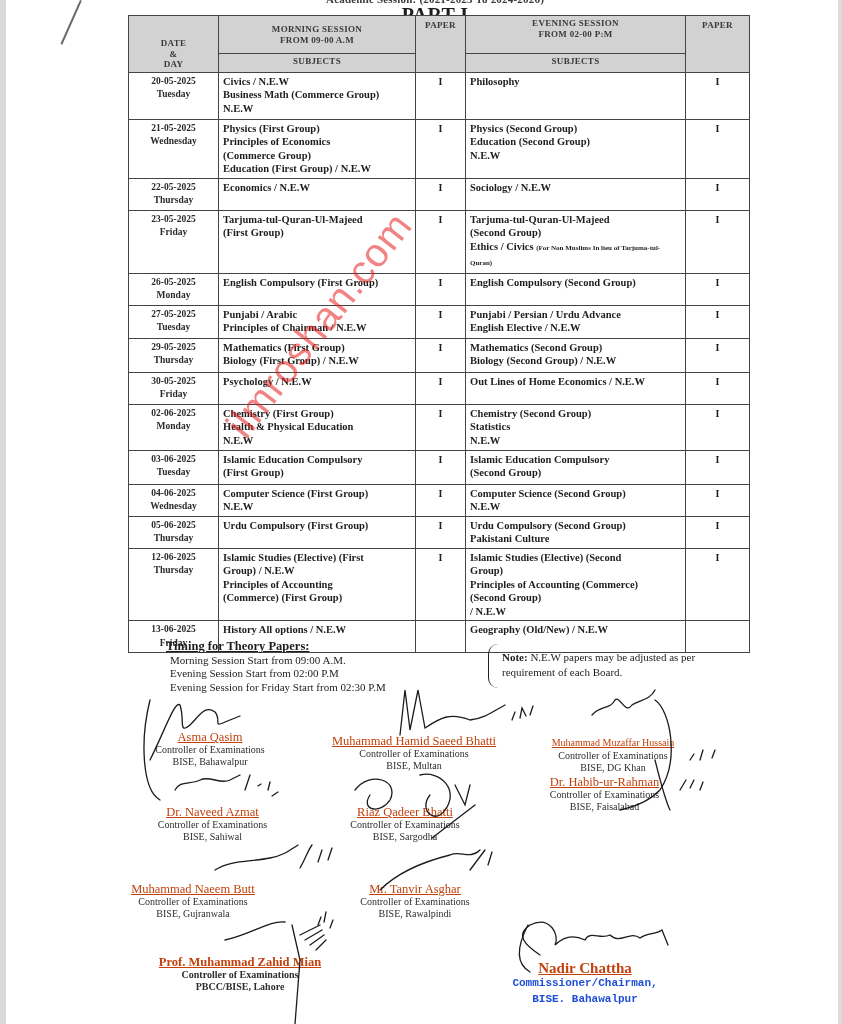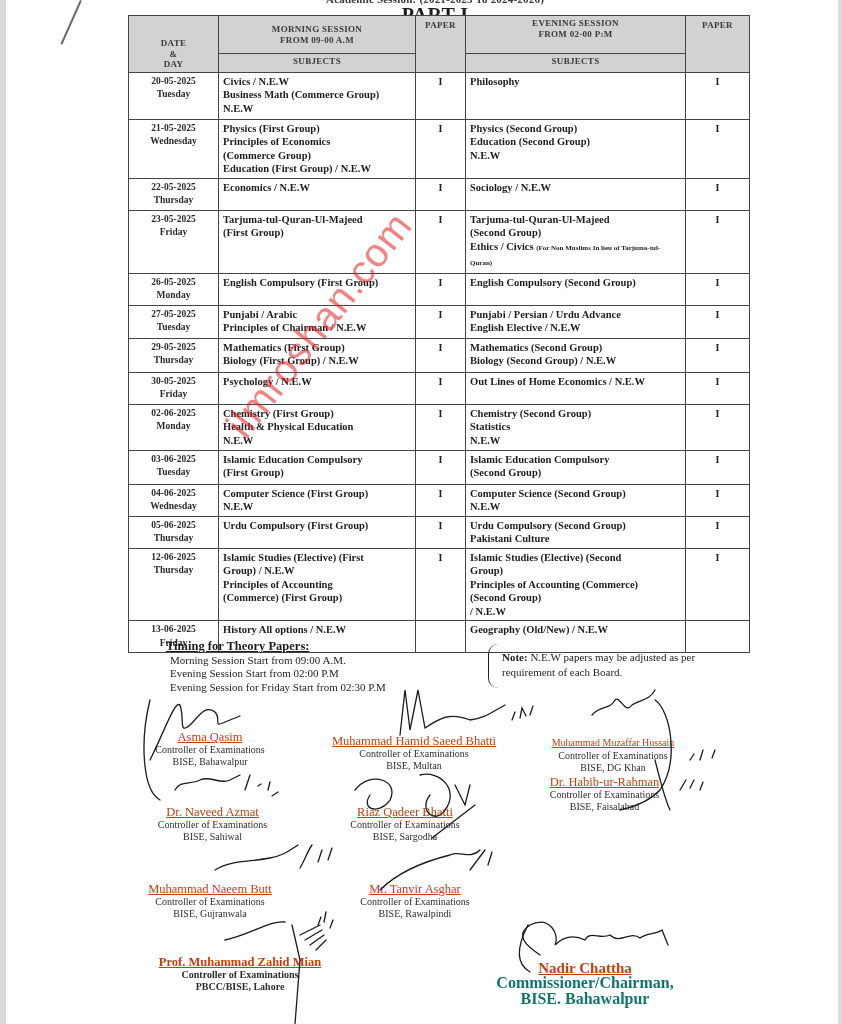--- a/index.html
+++ b/index.html
@@ -52,21 +52,21 @@
     position:absolute; left:502px; top:650px; width:230px; font-size:11px; line-height:15px;
   }
   .note b { font-weight:bold; }
   .note-bracket { position:absolute; left:488px; top:644px; width:14px; height:44px; border-left:1.5px solid #222; border-radius:10px 0 0 10px; }
   .sig { position:absolute; text-align:center; font-size:10px; line-height:12.5px; color:#2d2d2d; }
   .sig .name { font-size:12.5px; text-decoration:underline; display:block; color:#c2410c; }
   .sig .role, .sig .board { display:block; }
   .sig.bold .name { font-weight:bold; }
   .sig.bold .role, .sig.bold .board { font-weight:bold; }
   .sig.chair .name { font-size:15px; font-weight:bold; }
-  .sig.chair .role, .sig.chair .board { font-size:16px; font-weight:bold; line-height:16px; color:#0f766e; }
+  .sig.chair .role, .sig.chair .board { font-size:11px; font-weight:bold; line-height:16px; color:#1d4ed8;font-family:Liberation Mono, monospace; }
   .scribble { position:absolute; pointer-events:none; }
   .scribble path { fill:none; stroke:#1b1b1b; stroke-width:1.3; stroke-linecap:round; }
 </style>
 </head>
 <body>
 
 <div class="left-bar"></div>
 <div class="right-bar"></div>
 <div class="fold-line"></div>
 
@@ -371,21 +371,21 @@
 <div class="sig" style="left:330px;top:806px;width:150px;">
   <span class="name">Riaz Qadeer Bhatti</span>
   <span class="role">Controller of Examinations</span>
   <span class="board">BISE, Sargodha</span>
 </div>
 <div class="sig" style="left:527px;top:776px;width:155px;">
   <span class="name">Dr. Habib-ur-Rahman</span>
   <span class="role">Controller of Examinations</span>
   <span class="board">BISE, Faisalabad</span>
 </div>
-<div class="sig" style="left:135px;top:883px;width:150px;">
+<div class="sig" style="left:118px;top:883px;width:150px;">
   <span class="name">Muhammad Naeem Butt</span>
   <span class="role">Controller of Examinations</span>
   <span class="board">BISE, Gujranwala</span>
 </div>
 <div class="sig" style="left:355px;top:883px;width:120px;">
   <span class="name">Mr. Tanvir Asghar</span>
   <span class="role">Controller of Examinations</span>
   <span class="board">BISE, Rawalpindi</span>
 </div>
 <div class="sig bold" style="left:145px;top:956px;width:190px;text-align:center;">

